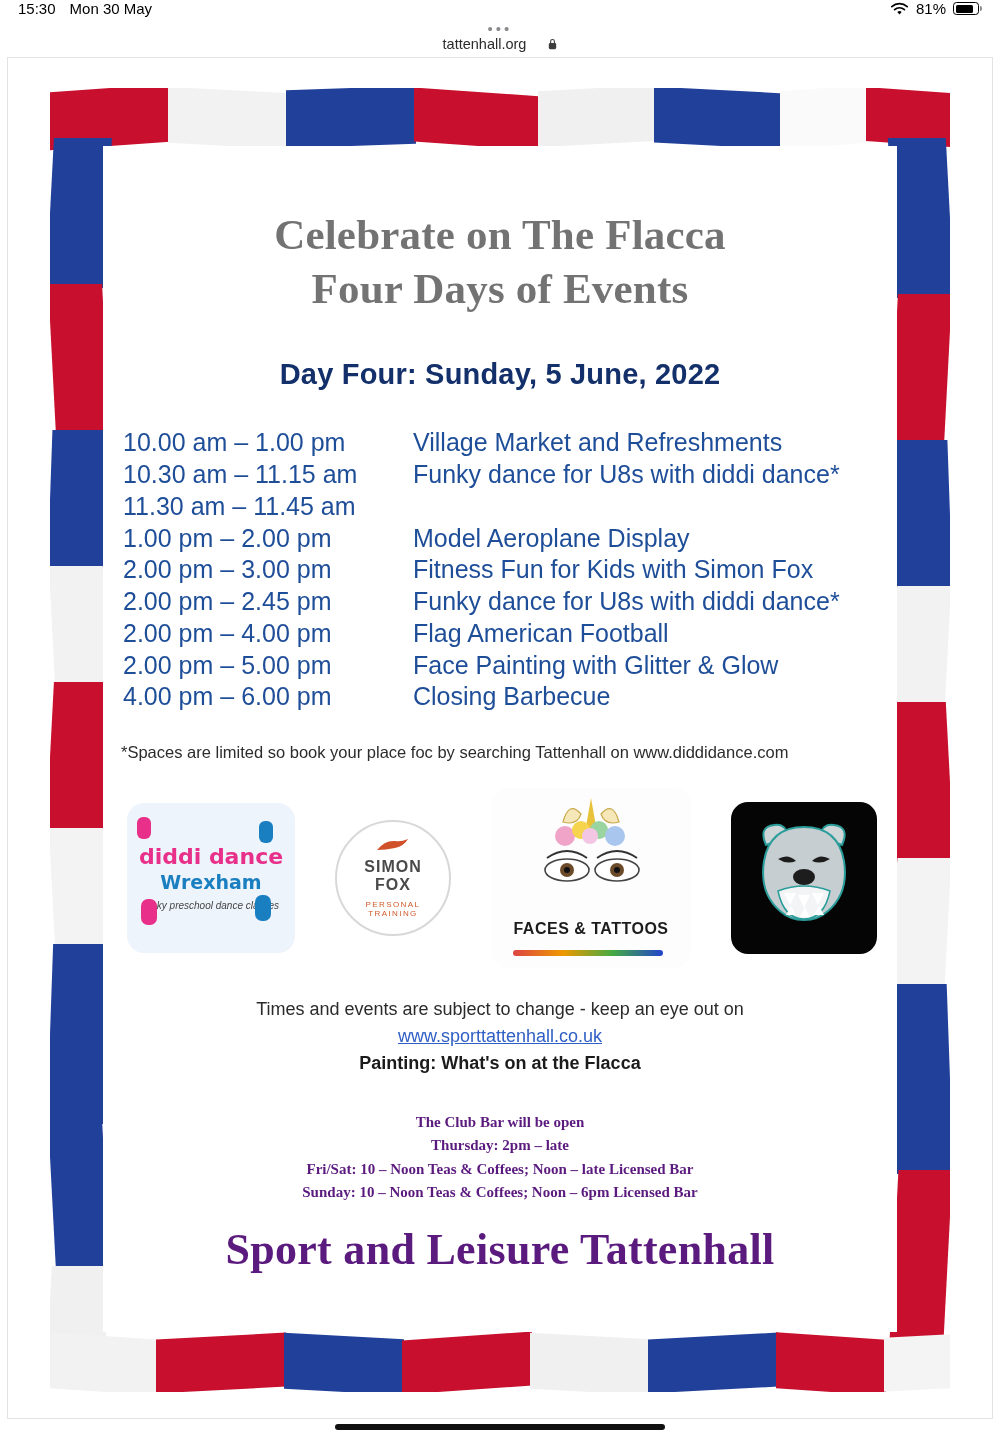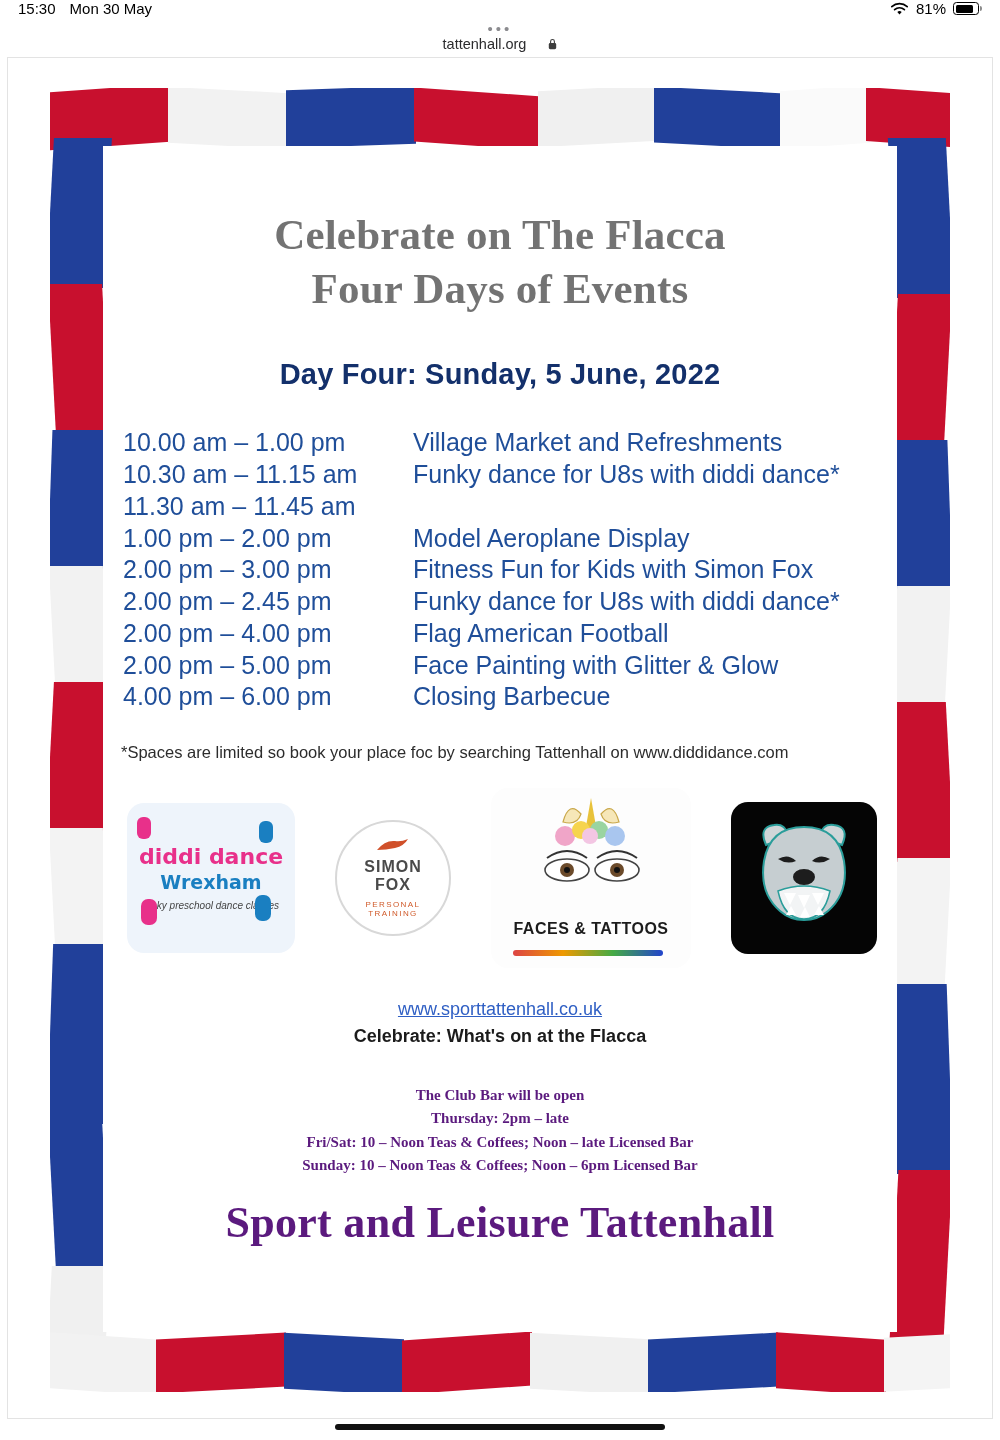--- a/index.html
+++ b/index.html
@@ -481,22 +481,23 @@
             <path d="M86 44 q-10 -6 -18 2 q9 4 18 -2 z" fill="#1d1d1d"></path>
             <ellipse cx="60" cy="62" rx="11" ry="8" fill="#1d1d1d"></ellipse>
             <path d="M34 76 q26 -10 52 0 q-6 28 -26 28 q-20 0 -26 -28 z" fill="#f2f4f5" stroke="#2a9d9a" stroke-width="1.5"></path>
             <path d="M40 78 l6 12 l6 -12 z M54 80 l6 13 l6 -13 z M68 78 l6 12 l6 -12 z" fill="#fff"></path>
             <path d="M42 100 l5 -9 l5 9 z M56 102 l5 -10 l5 10 z M70 100 l5 -9 l5 9 z" fill="#fff"></path>
           </svg>
         </div>
       </div>
 
       <div class="subject">
+        <div>Times and events are subject to change - keep an eye out on</div>
         <a class="link" href="#">www.sporttattenhall.co.uk</a>
-        <div class="fb">Celebrate:  What's on at the Flacca</div>
+        <div class="fb">Painting:  What's on at the Flacca</div>
       </div>
 
       <div class="barblock">
         <div>The Club Bar will be open</div>
         <div>Thursday:   2pm – late</div>
         <div>Fri/Sat:  10 – Noon Teas &amp; Coffees;   Noon – late Licensed Bar</div>
         <div>Sunday: 10 – Noon Teas &amp; Coffees;   Noon – 6pm Licensed Bar</div>
       </div>
 
       <div class="footer-title">Sport and Leisure Tattenhall</div>

